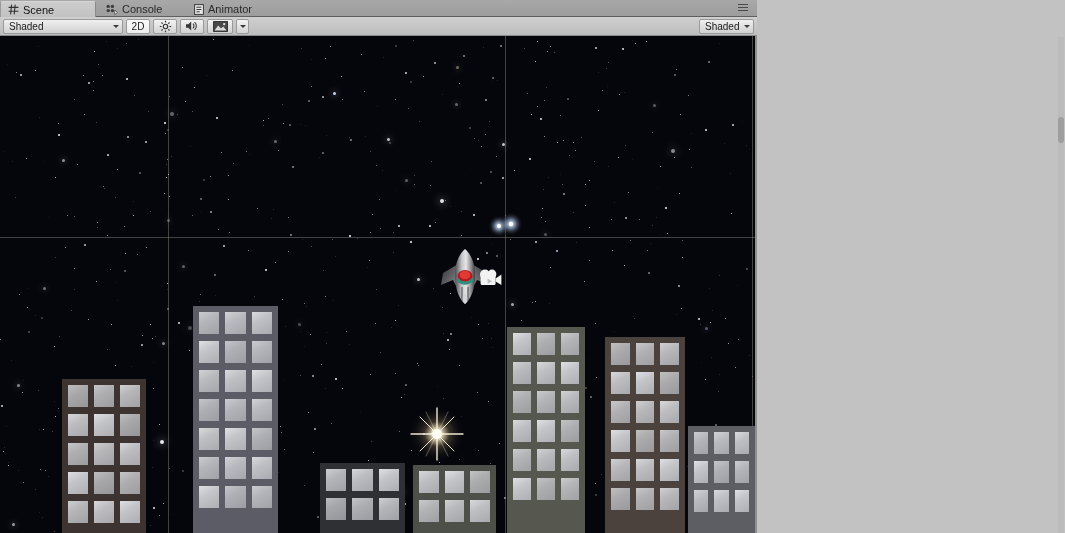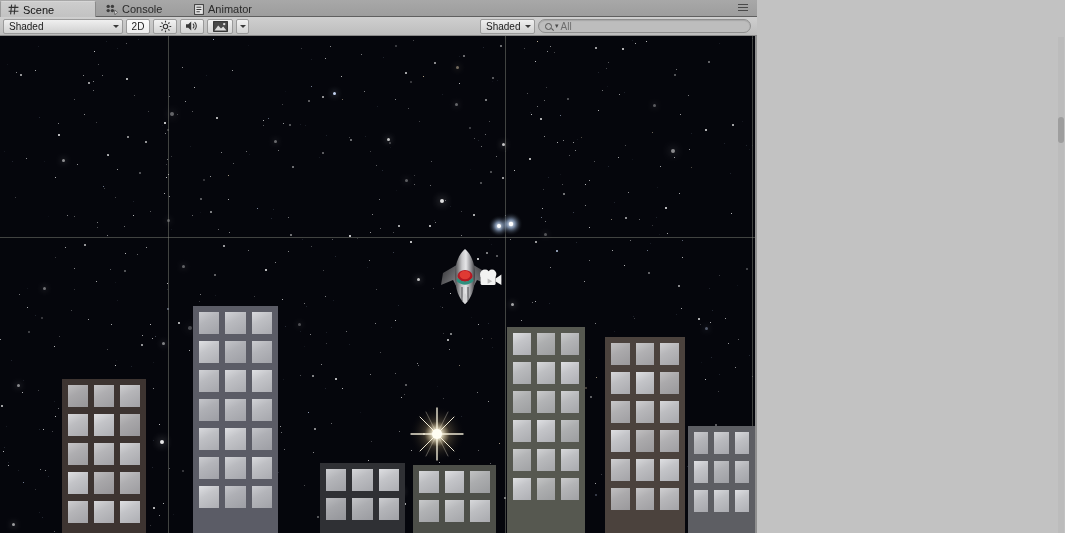--- a/index.html
+++ b/index.html
@@ -216,25 +216,20 @@
           <circle cx="11.2" cy="3.1" r="1.2" fill="#dcdcdc"></circle>
         </svg>
       </div>
       <div class="btn" style="width:13px;padding:0;">
         <span class="caret" style="margin:0;"></span>
       </div>
       <div style="flex:1"></div>
       <div class="dropdown" style="width:55px;">
         <span class="lbl" style="font-size:10px;">Shaded</span>
         <span class="caret" style="margin-left:2px;"></span>
-      </div>
-      <div class="searchfield" style="width:213px;margin-right:3px;">
-        <span class="mag"></span>
-        <span class="sc">▾</span>
-        <span>All</span>
       </div>
     </div>
 
     <div id="scene-view">
       <div class="stars-layer" id="stars">
           <div class="star" style="left: 73.8px; top: 180.2px; width: 1px; height: 1px; opacity: 0.43; background: rgb(255, 255, 255);"></div>
           <div class="star" style="left: 232.8px; top: 385.9px; width: 1px; height: 1px; opacity: 0.5; background: rgb(255, 255, 255);"></div>
           <div class="star" style="left: 133.2px; top: 178.6px; width: 1px; height: 1px; opacity: 0.95; background: rgb(255, 255, 255);"></div>
           <div class="star" style="left: 667px; top: 196.8px; width: 1px; height: 1px; opacity: 0.84; background: rgb(255, 255, 255);"></div>
           <div class="star" style="left: 43.4px; top: 250.6px; width: 3px; height: 3px; opacity: 0.43; background: rgb(255, 255, 255); box-shadow: rgb(255, 255, 255) 0px 0px 6px;"></div>

